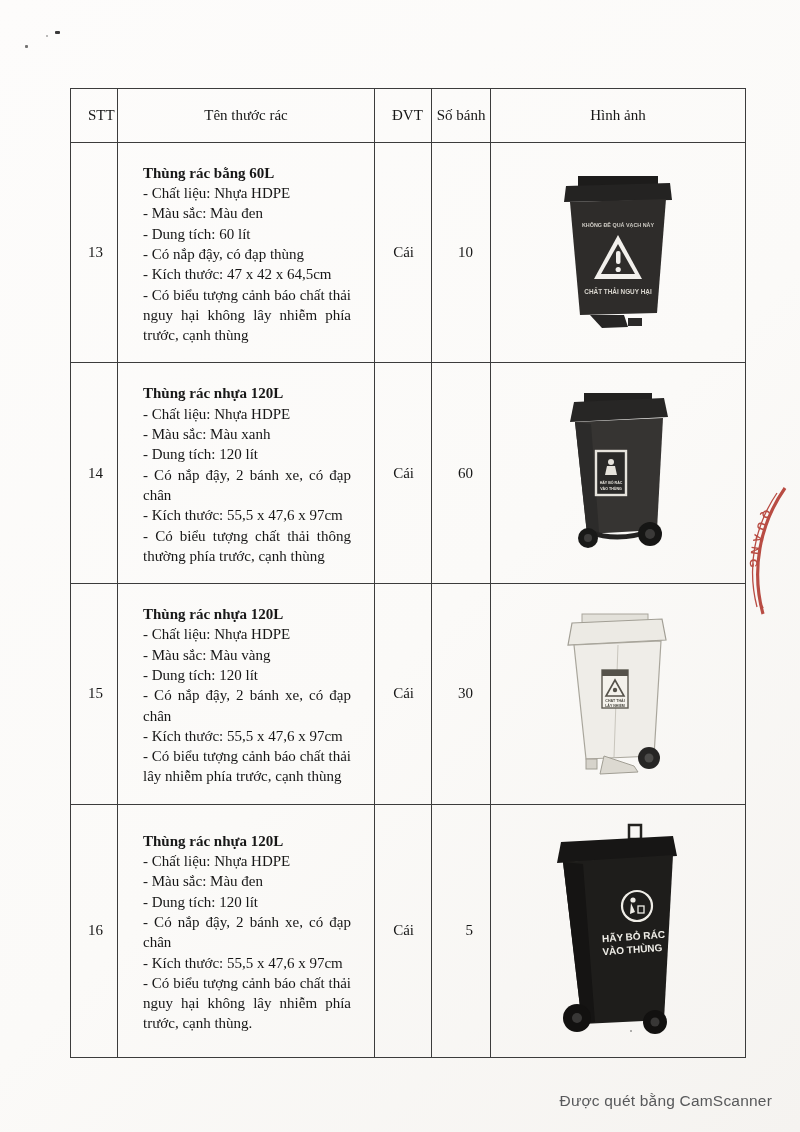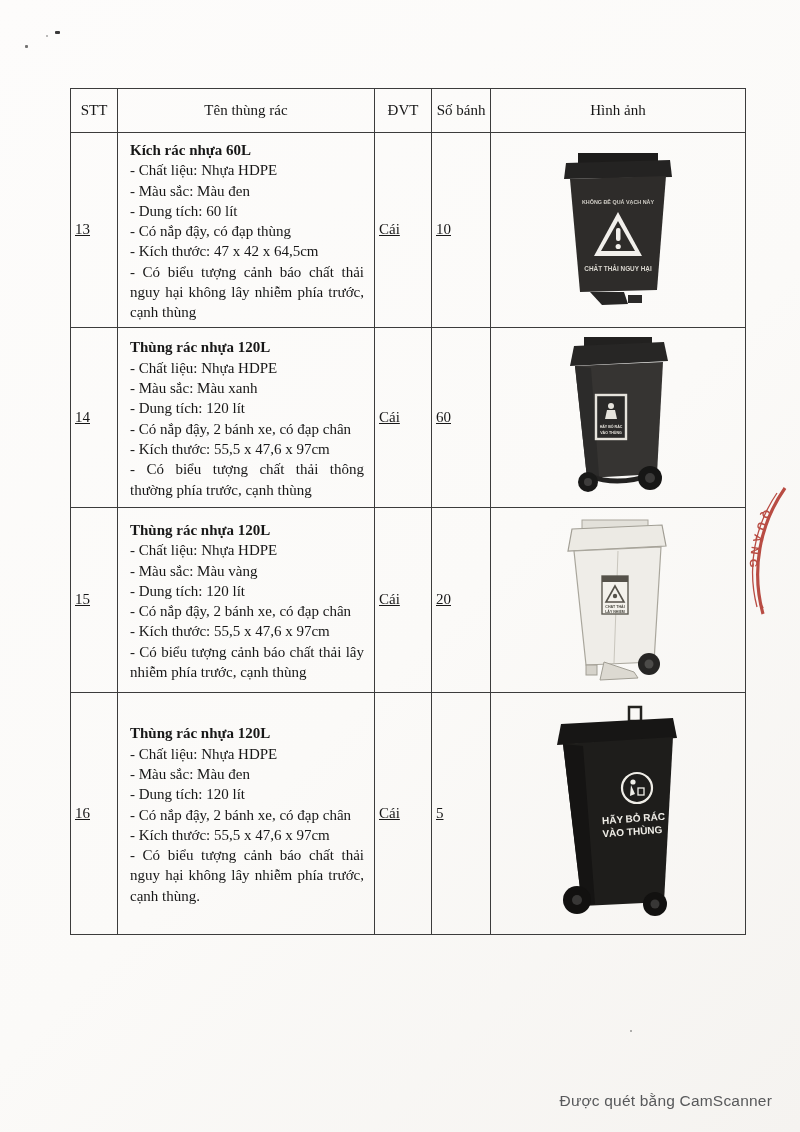--- a/index.html
+++ b/index.html
@@ -8,26 +8,26 @@
     background:linear-gradient(135deg,#fdfcfb 0%,#fbfaf8 55%,#f5f3f0 100%);
     font-family:"Liberation Serif","DejaVu Serif",serif;
     color:#171717;overflow:hidden;
   }
   .speck{position:absolute;background:#3a3a3a;border-radius:1px;}
   table.doc{
     position:absolute;left:70px;top:88px;width:675px;
     border-collapse:collapse;table-layout:fixed;
   }
   table.doc td,table.doc th{
-    border:1px solid #3c3c3c;padding:4px;vertical-align:middle;
+    border:1px solid #3c3c3c;padding:17px;vertical-align:middle;
     font-size:15px;font-weight:normal;
   }
   table.doc{border:1.5px solid #333;}
   th.hdr{font-weight:bold;text-align:center;font-size:15.5px;line-height:1.25;}
-  td.stt,td.unit,td.qty{text-align:left;text-decoration:underline;}
+  td.stt,td.unit,td.qty{text-align:right;}
   td.name{vertical-align:top;}
   .namewrap{padding:3px 6px 0 8px;line-height:20.3px;}
   .bin-title{font-weight:bold;}
   .spec{text-align:justify;}
   td.img{text-align:center;vertical-align:middle;}
   .stamp{position:absolute;left:727px;top:486px;opacity:.9;}
   .scanner-credit{
     position:absolute;right:28px;top:1092px;
     font-family:"Liberation Sans","DejaVu Sans",sans-serif;
     font-size:15.5px;color:#58595b;letter-spacing:.2px;padding-left:39px;
@@ -47,31 +47,31 @@
     <colgroup>
       <col style="width:47px">
         <col style="width:257px">
         <col style="width:57px">
         <col style="width:59px">
         <col style="width:255px">
     </colgroup>
     <tbody>
         <tr style="height:44px">
       <th class="hdr">STT</th>
-      <th class="hdr">Tên thùng rác</th>
+      <th class="hdr">Tên thước rác</th>
       <th class="hdr">ĐVT</th>
       <th class="hdr" style="padding:0 4px;">Số bánh</th>
       <th class="hdr">Hình ảnh</th>
     </tr>
 
     <tr style="height:180px">
       <td class="stt">13</td>
       <td class="name">
         <div class="namewrap">
-          <div class="bin-title">Kích rác nhựa 60L</div>
+          <div class="bin-title">Thùng rác bằng 60L</div>
           <div class="spec">- Chất liệu: Nhựa HDPE</div>
           <div class="spec">- Màu sắc: Màu đen</div>
           <div class="spec">- Dung tích: 60 lít</div>
           <div class="spec">- Có nắp đậy, có đạp thùng</div>
           <div class="spec">- Kích thước: 47 x 42 x 64,5cm</div>
           <div class="spec">- Có biểu tượng cảnh báo chất thải nguy hại không lây nhiễm phía trước, cạnh thùng</div>
         </div>
       </td>
       <td class="unit">Cái</td>
       <td class="qty">10</td>
@@ -134,21 +134,21 @@
           <div class="bin-title">Thùng rác nhựa 120L</div>
           <div class="spec">- Chất liệu: Nhựa HDPE</div>
           <div class="spec">- Màu sắc: Màu vàng</div>
           <div class="spec">- Dung tích: 120 lít</div>
           <div class="spec">- Có nắp đậy, 2 bánh xe, có đạp chân</div>
           <div class="spec">- Kích thước: 55,5 x 47,6 x 97cm</div>
           <div class="spec">- Có biểu tượng cảnh báo chất thải lây nhiễm phía trước, cạnh thùng</div>
         </div>
       </td>
       <td class="unit">Cái</td>
-      <td class="qty">20</td>
+      <td class="qty">30</td>
       <td class="img">
         <svg width="140" height="172" viewBox="0 0 140 172">
           <rect x="34" y="8" width="66" height="9" fill="#e3e1da" stroke="#a9a69c" stroke-width="1"></rect>
           <path d="M24,17 L114,13 L118,34 L20,39 Z" fill="#eceae4" stroke="#a19e94" stroke-width="1.2"></path>
           <path d="M26,39 L113,35 L106,150 L38,153 Z" fill="#efede8" stroke="#a9a69c" stroke-width="1.2"></path>
           <path d="M70,39 L66,151" stroke="#c9c6bd" stroke-width="1" fill="none"></path>
           <rect x="54" y="64" width="26" height="38" fill="#f4f2ec" stroke="#5d5a52" stroke-width="1.4"></rect>
           <rect x="54" y="64" width="26" height="6" fill="#55524a"></rect>
           <path d="M67,74 L76,90 L58,90 Z" fill="none" stroke="#55524a" stroke-width="1.6"></path>
           <circle cx="67" cy="84" r="2.2" fill="#55524a"></circle>

